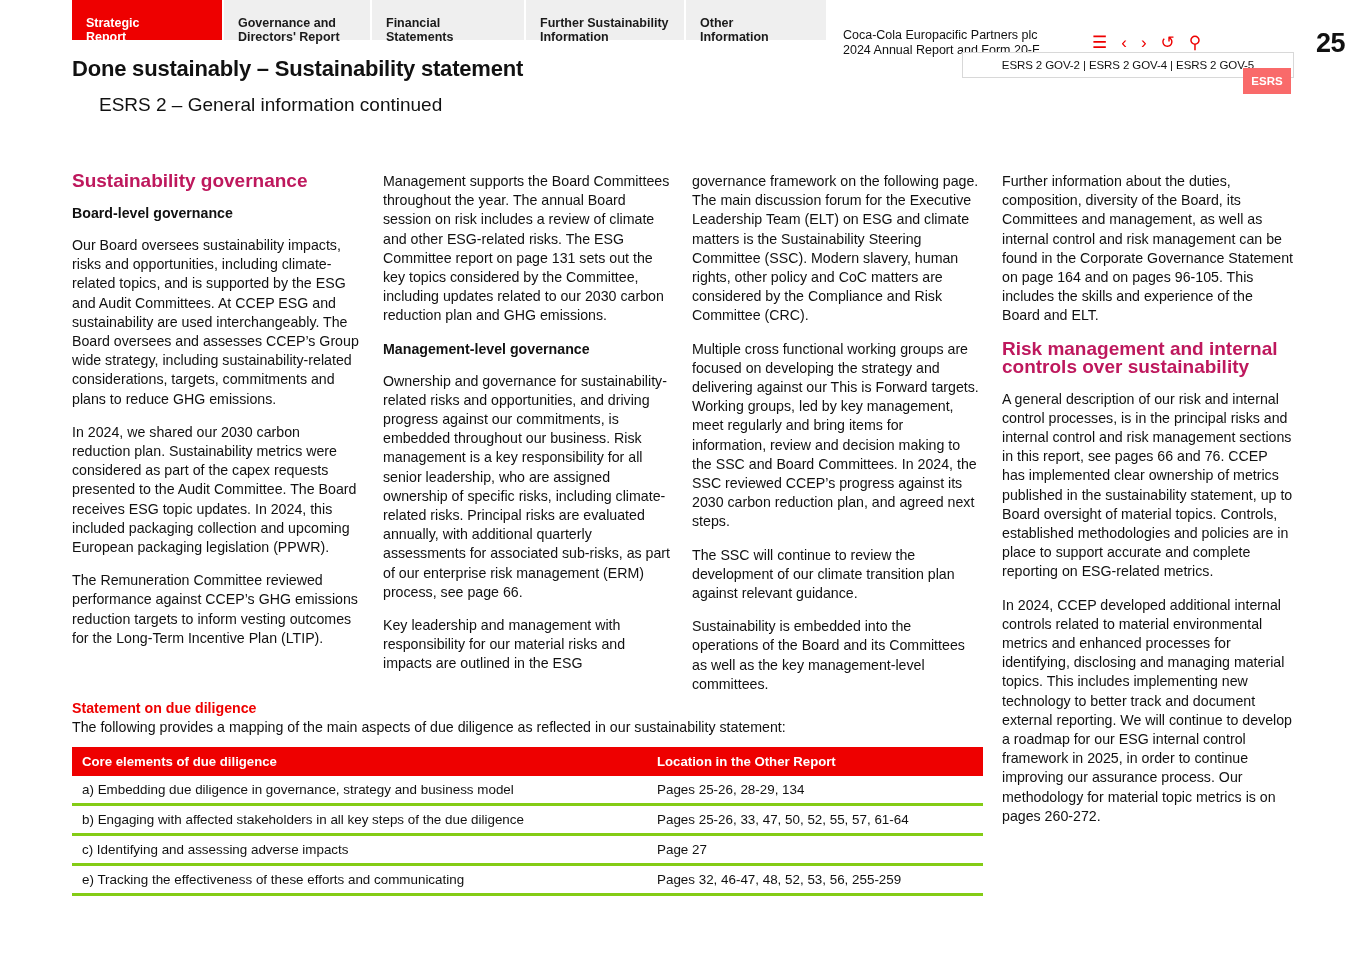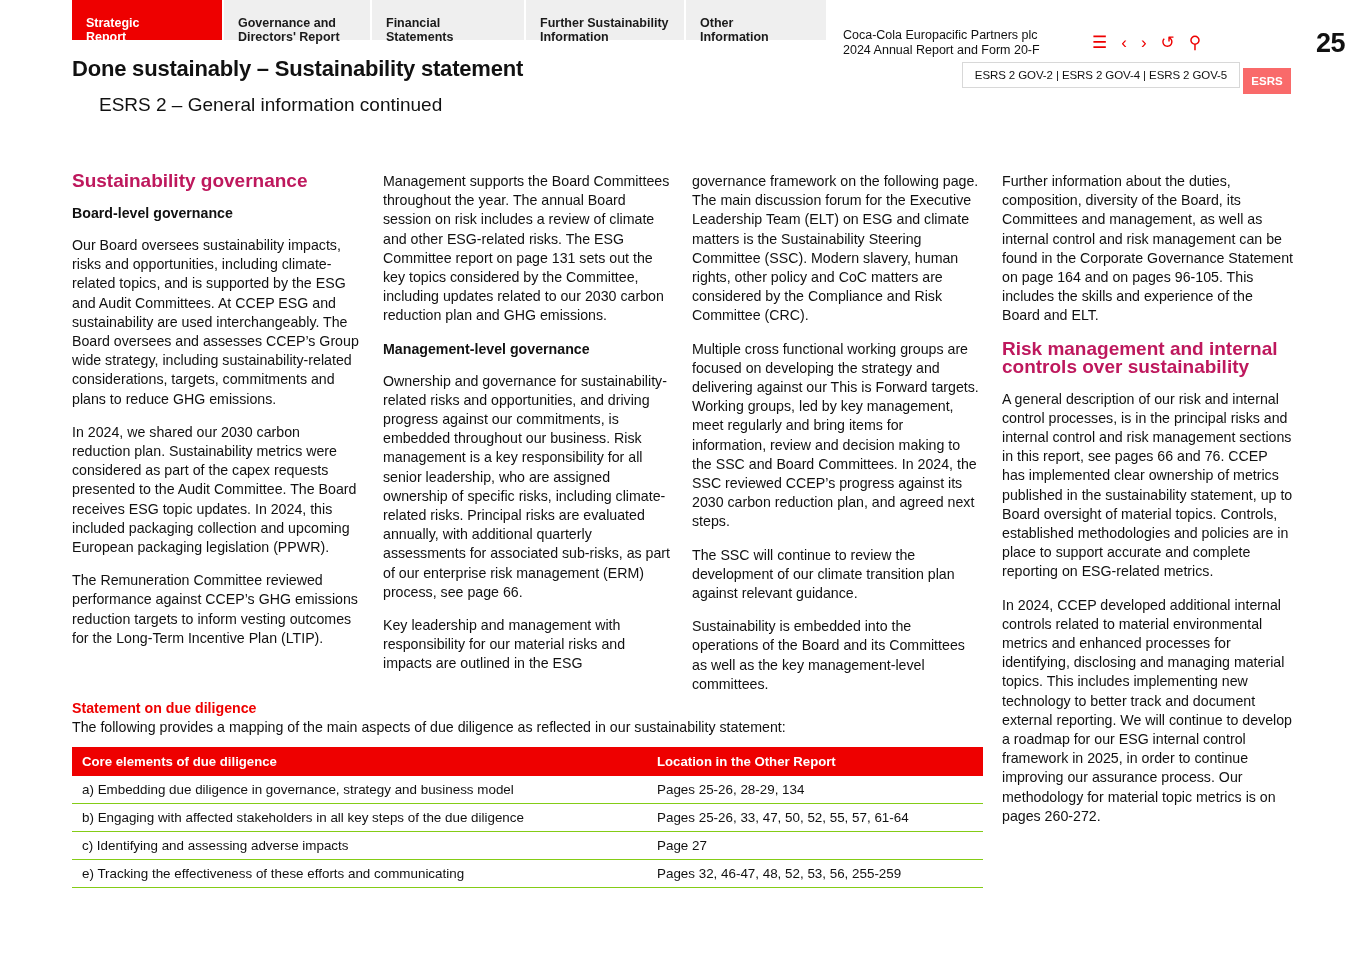--- a/index.html
+++ b/index.html
@@ -57,26 +57,25 @@
   .title {
     position: absolute; top: 56px; left: 72px;
     font-size: 22px; font-weight: bold; letter-spacing: -0.2px; color: #111;
   }
   .subtitle {
     position: absolute; top: 94px; left: 72px;
     font-size: 19px; color: #111; margin-left: 27px;
   }
   .esrs-refs {
     position: absolute; top: 52px; left: 962px;
-    width: 278px; height: 26px;
+    width: 332px; height: 26px;
     border: 1px solid #d8d8d8; background: #ffffff;
     font-size: 11.5px; color: #111;
     display: flex; align-items: center; justify-content: center;
     letter-spacing: -0.1px;
-    margin-top: 10px;
   }
   .esrs-badge {
     position: absolute; top: 68px; left: 1243px;
     width: 48px; height: 26px; background: #f96a6a; color: #ffffff;
     font-size: 11.5px; font-weight: bold;
     display: flex; align-items: center; justify-content: center;
   }
 
   
   .cols {
@@ -113,21 +112,21 @@
   }
   table.dd-table {
     width: 911px; border-collapse: collapse; font-size: 13.4px;
   }
   table.dd-table thead th {
     background: #ee0000; color: #ffffff; font-weight: bold;
     text-align: left; padding: 7px 10px; font-size: 13.2px;
   }
   table.dd-table thead th.c-loc { padding-left: 12px; }
   table.dd-table tbody td {
-    border-bottom: 1px solid #84cc16; padding: 6px 10px;
+    border-bottom: 3px solid #84cc16; padding: 6px 10px;
     color: #111; vertical-align: top;
   }
   table.dd-table tbody td.c-loc { padding-left: 12px; }
   table.dd-table col.c1w { width: 573px; }
 </style>
 </head>
 <body>
 
 <div class="page">
 

